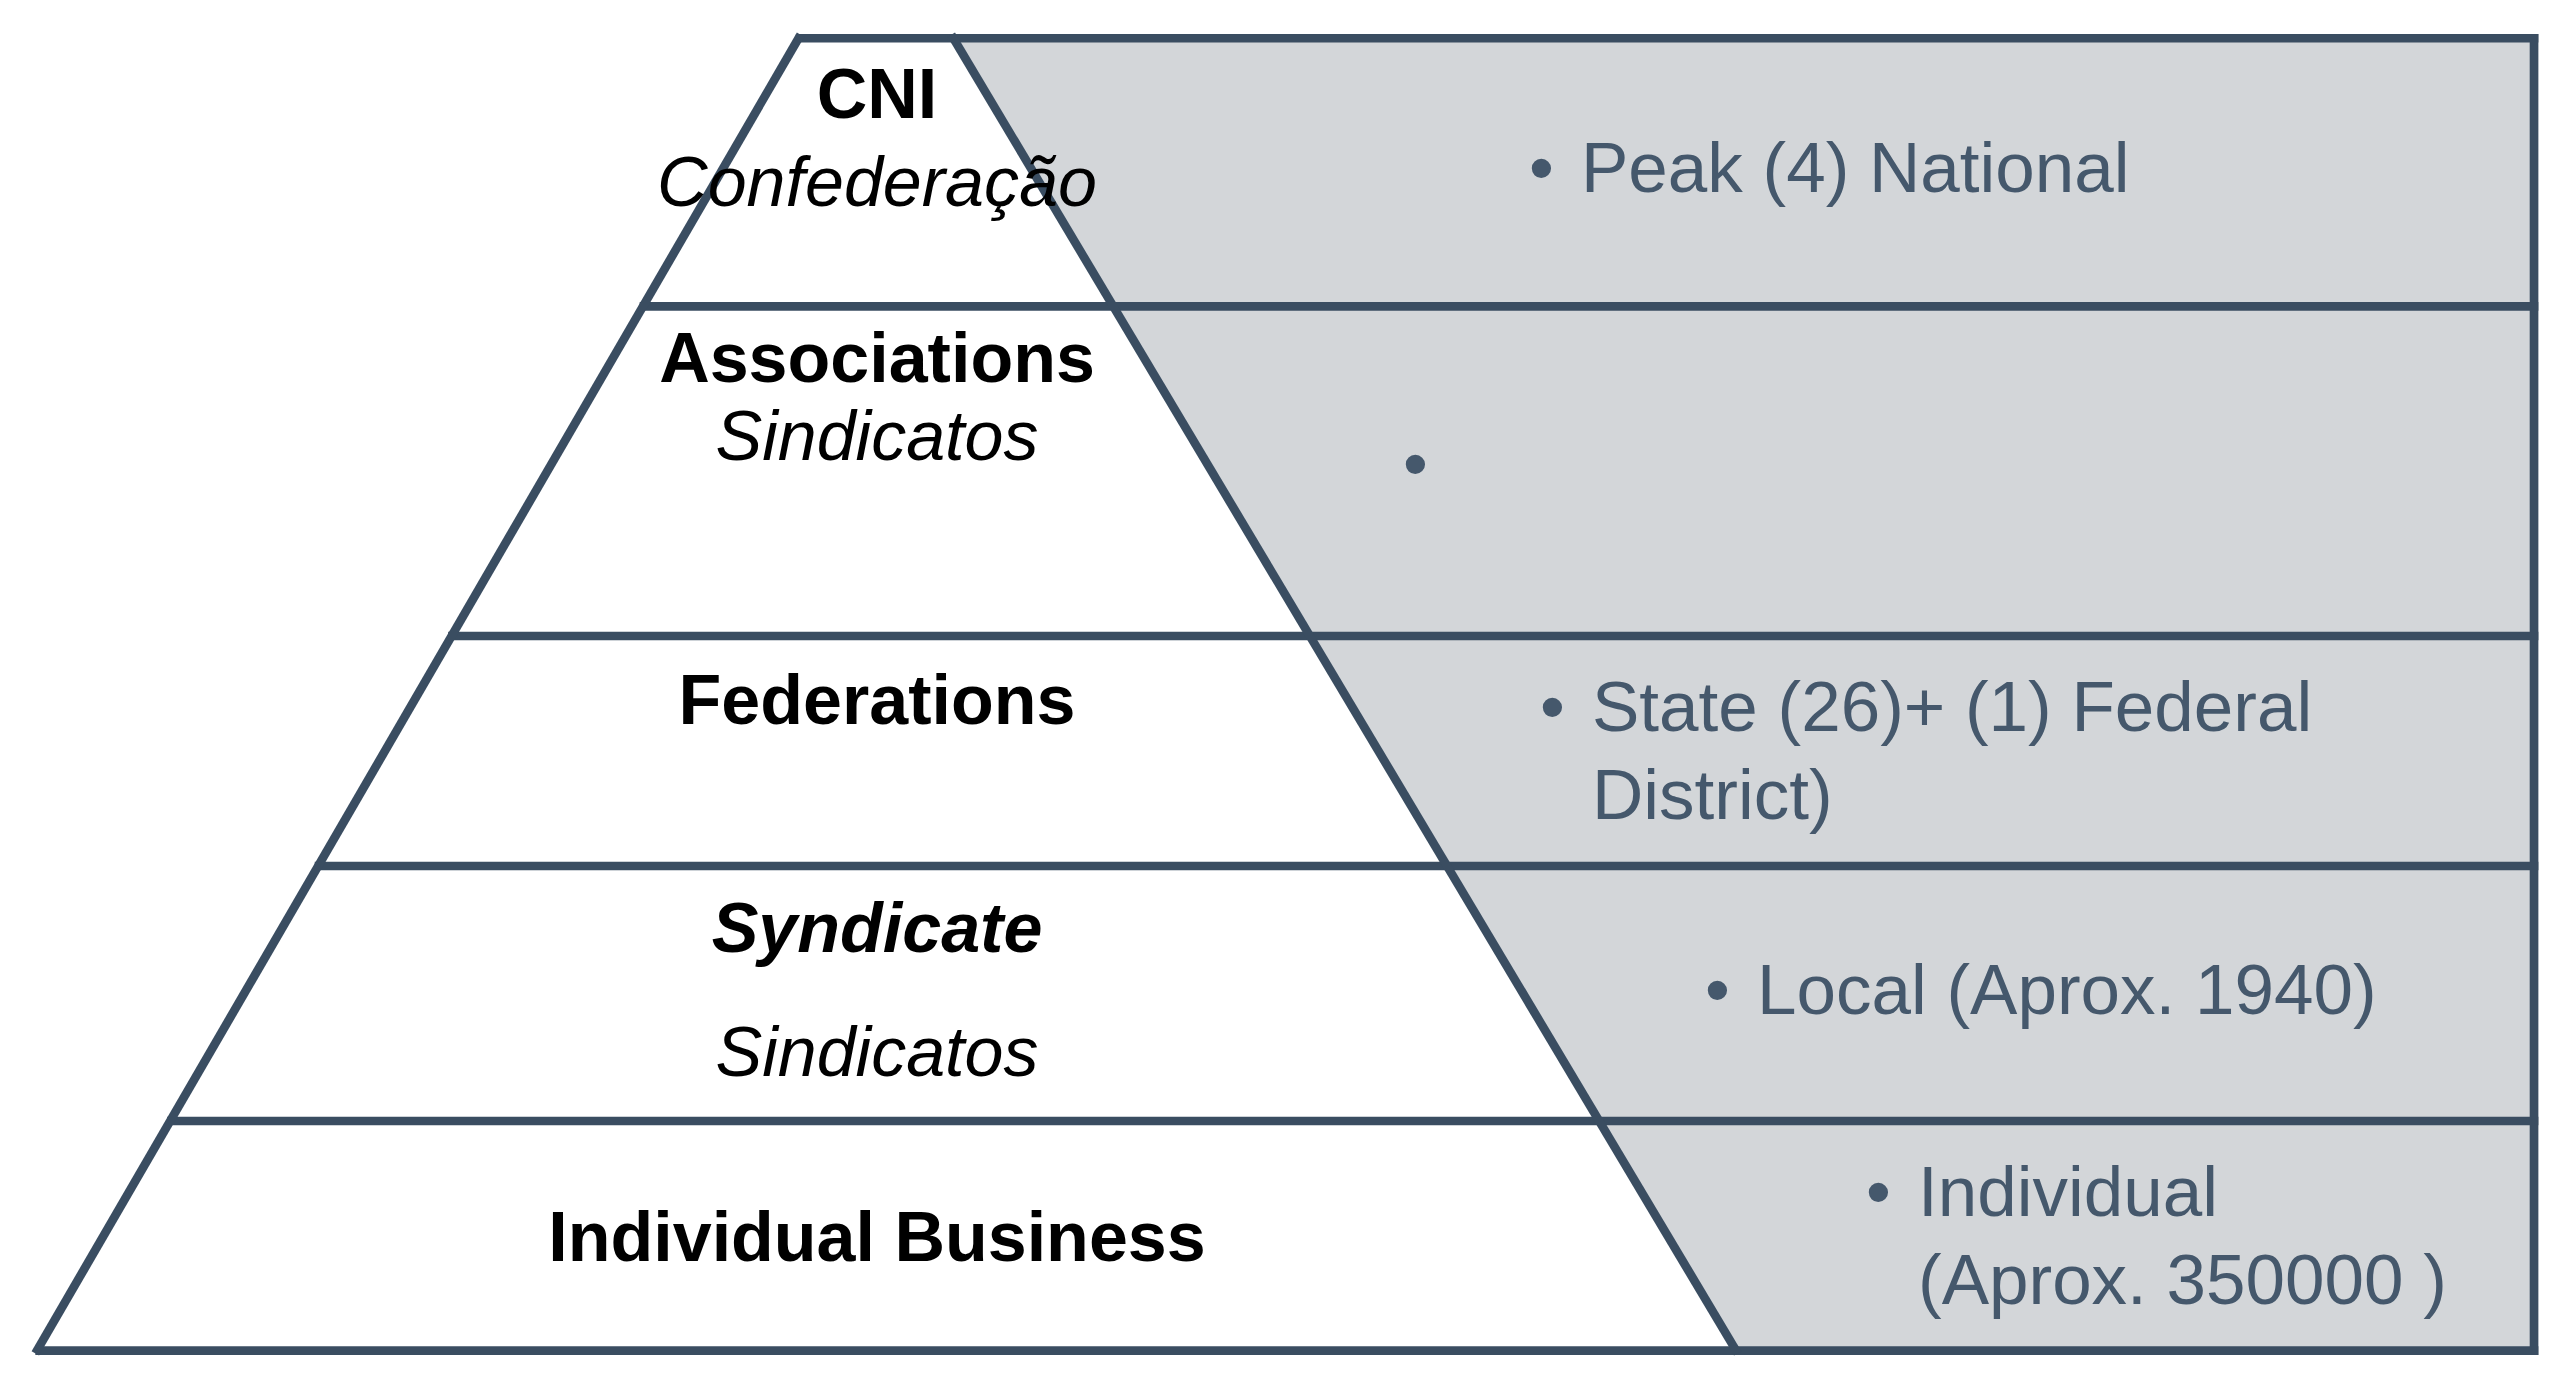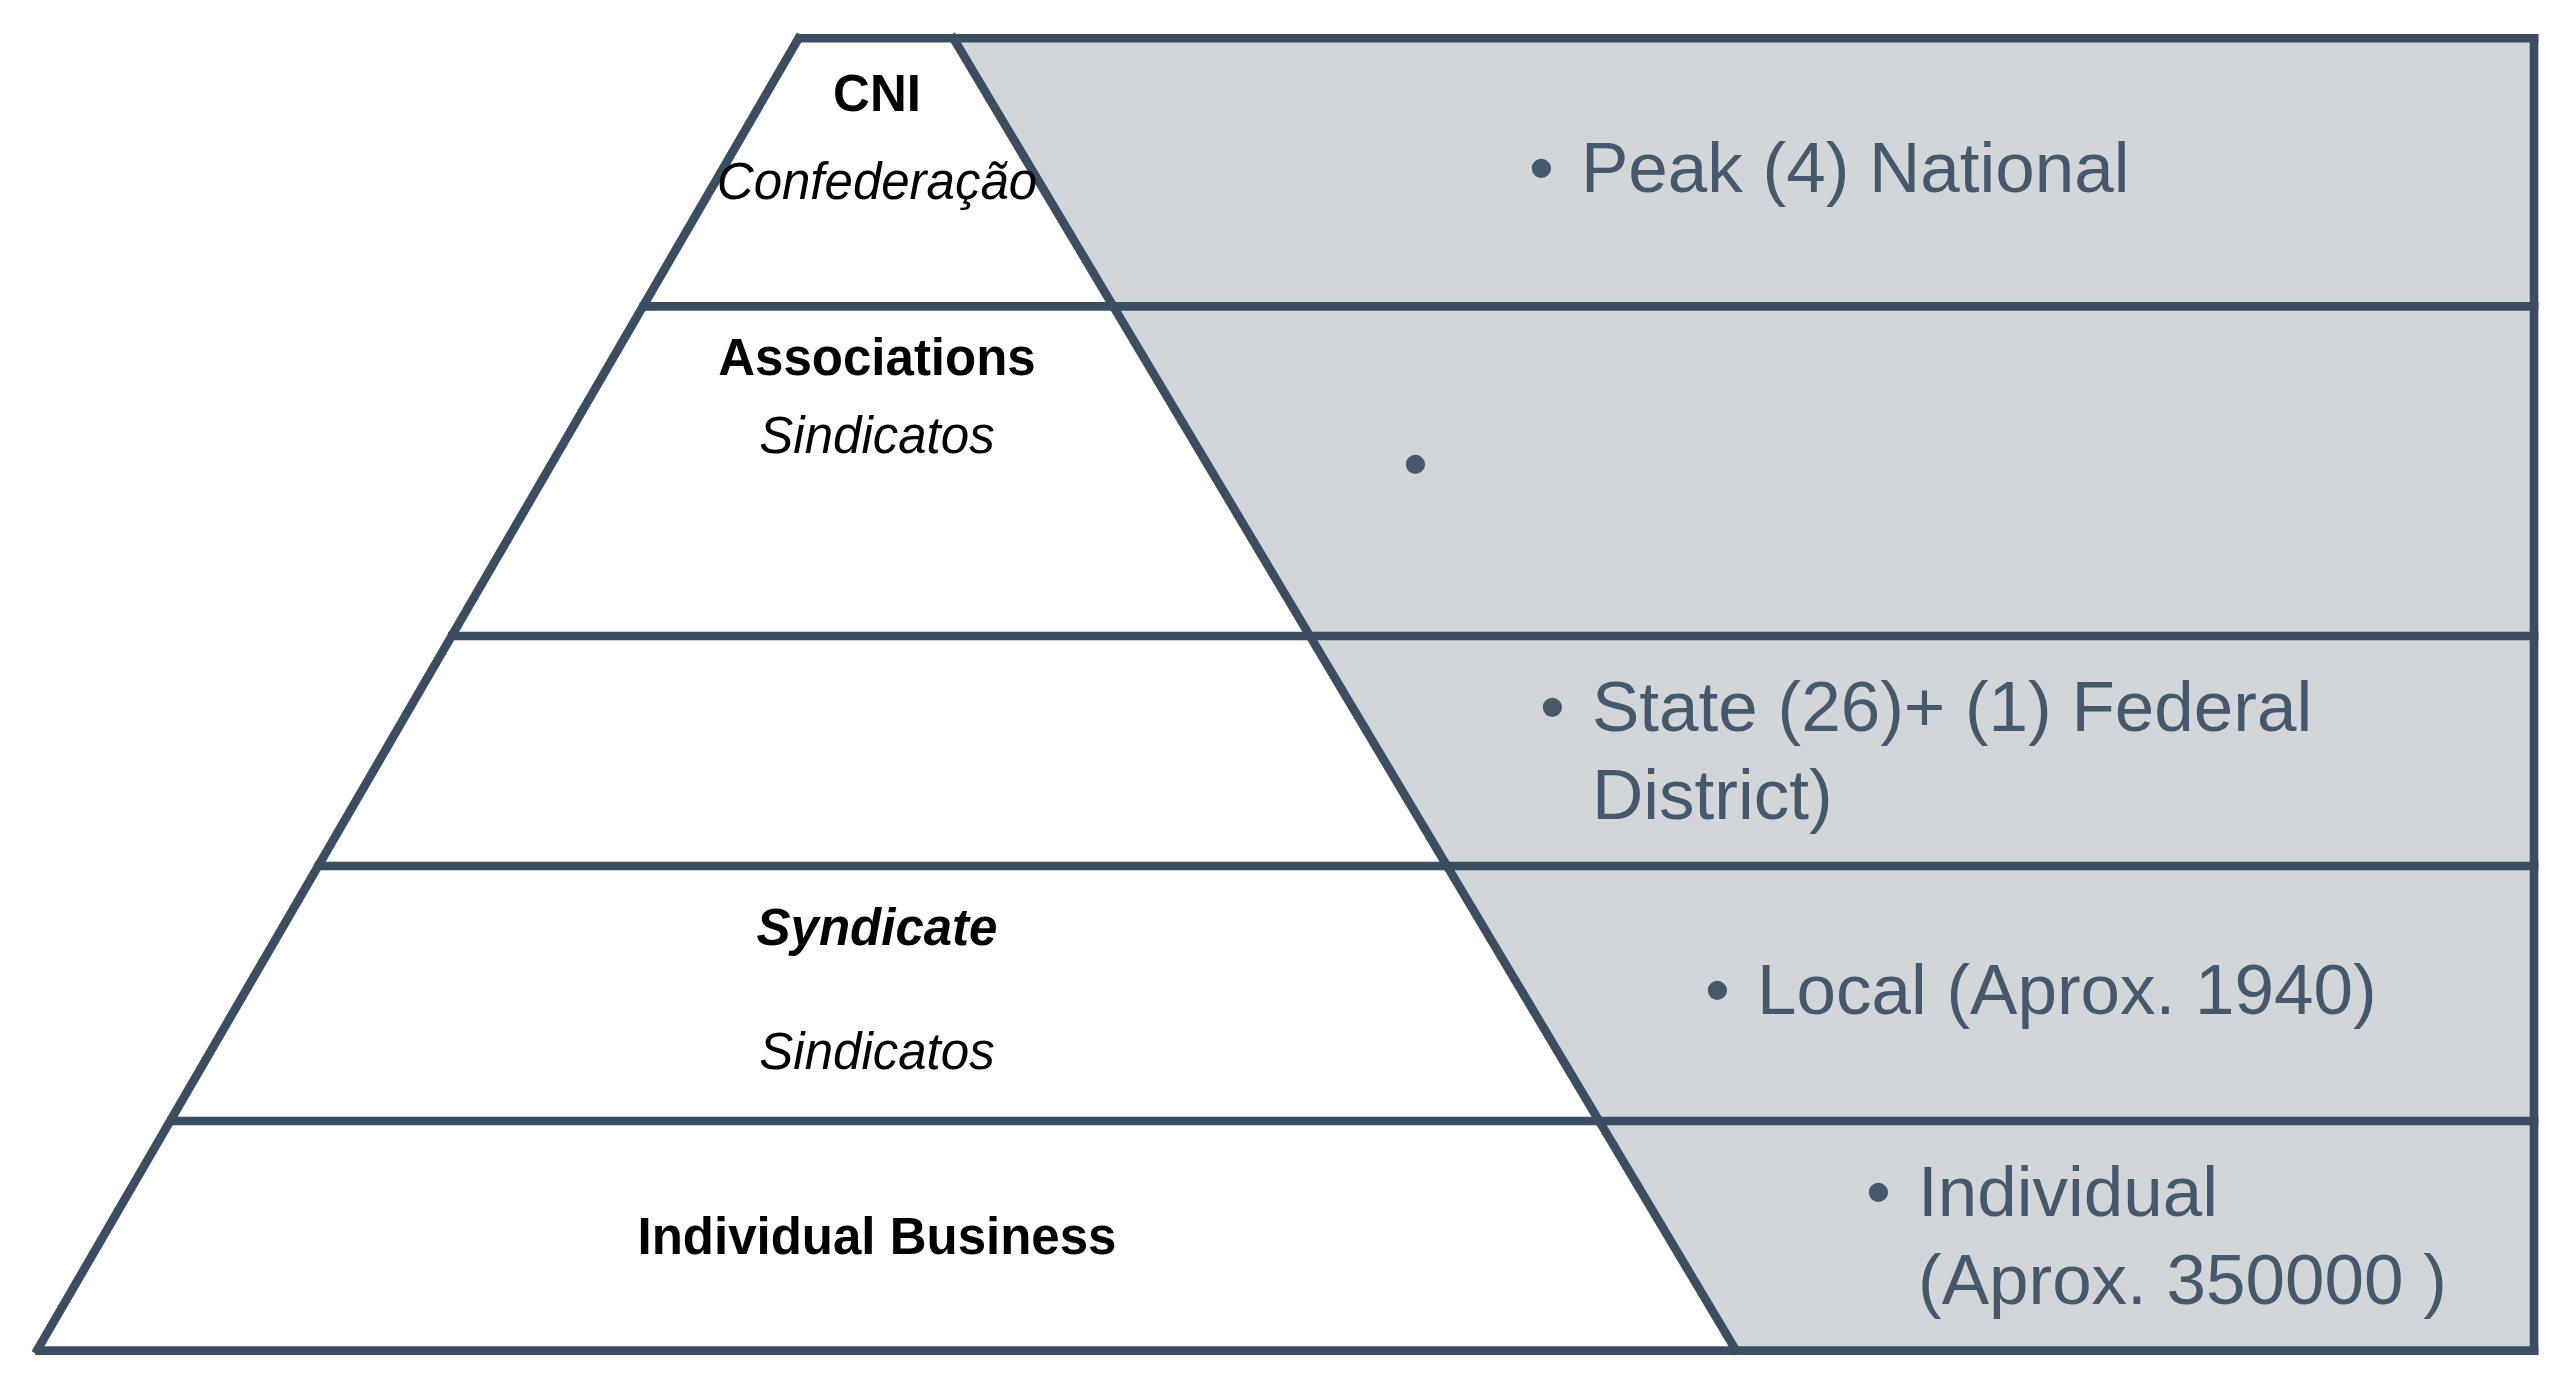--- a/index.html
+++ b/index.html
@@ -16,21 +16,21 @@
     background:var(--background);
     overflow:hidden;
     font-family:"Liberation Sans","DejaVu Sans",sans-serif;
   }
   .graphic{position:absolute;left:0;top:0;}
   .lbl{
     position:absolute;
     width:706px;
     text-align:center;
     color:var(--label_text);
-    font-size:51px;
+    font-size:70px;
     line-height:88px;
     white-space:nowrap;
   }
   .bold-line{font-weight:bold;}
   .italic-line{font-style:italic;}
   #lbl1{left:524px;top:50px;}
   #lbl2{left:524px;top:319px;line-height:78px;}
   #lbl3{left:524px;top:656px;}
   #lbl4a{left:524px;top:884px;font-style:italic;}
   #lbl4b{left:524px;top:1008px;}
@@ -76,20 +76,21 @@
     <div class="bold-line">CNI</div>
     <div class="italic-line">Confederação</div>
   </div>
 
   <div class="lbl" id="lbl2">
     <div class="bold-line">Associations</div>
     <div class="italic-line">Sindicatos</div>
   </div>
 
   <div class="lbl" id="lbl3">
+    <div class="bold-line">Federations</div>
   </div>
 
   <div class="lbl" id="lbl4a">
     <div class="bold-line">Syndicate</div>
   </div>
   <div class="lbl" id="lbl4b">
     <div class="italic-line">Sindicatos</div>
   </div>
 
   <div class="lbl" id="lbl5">

